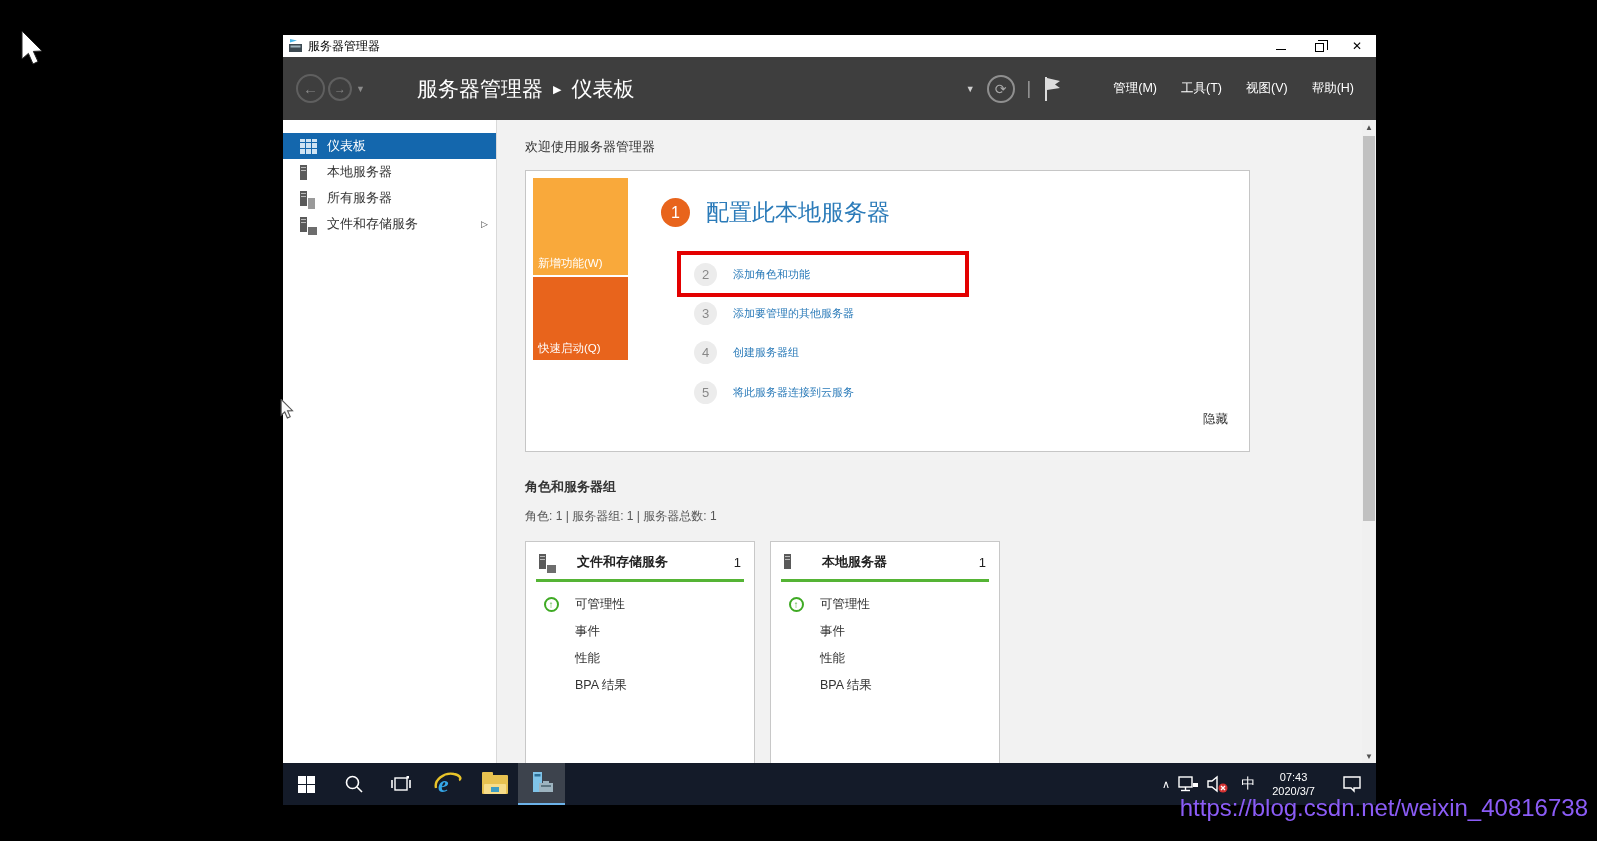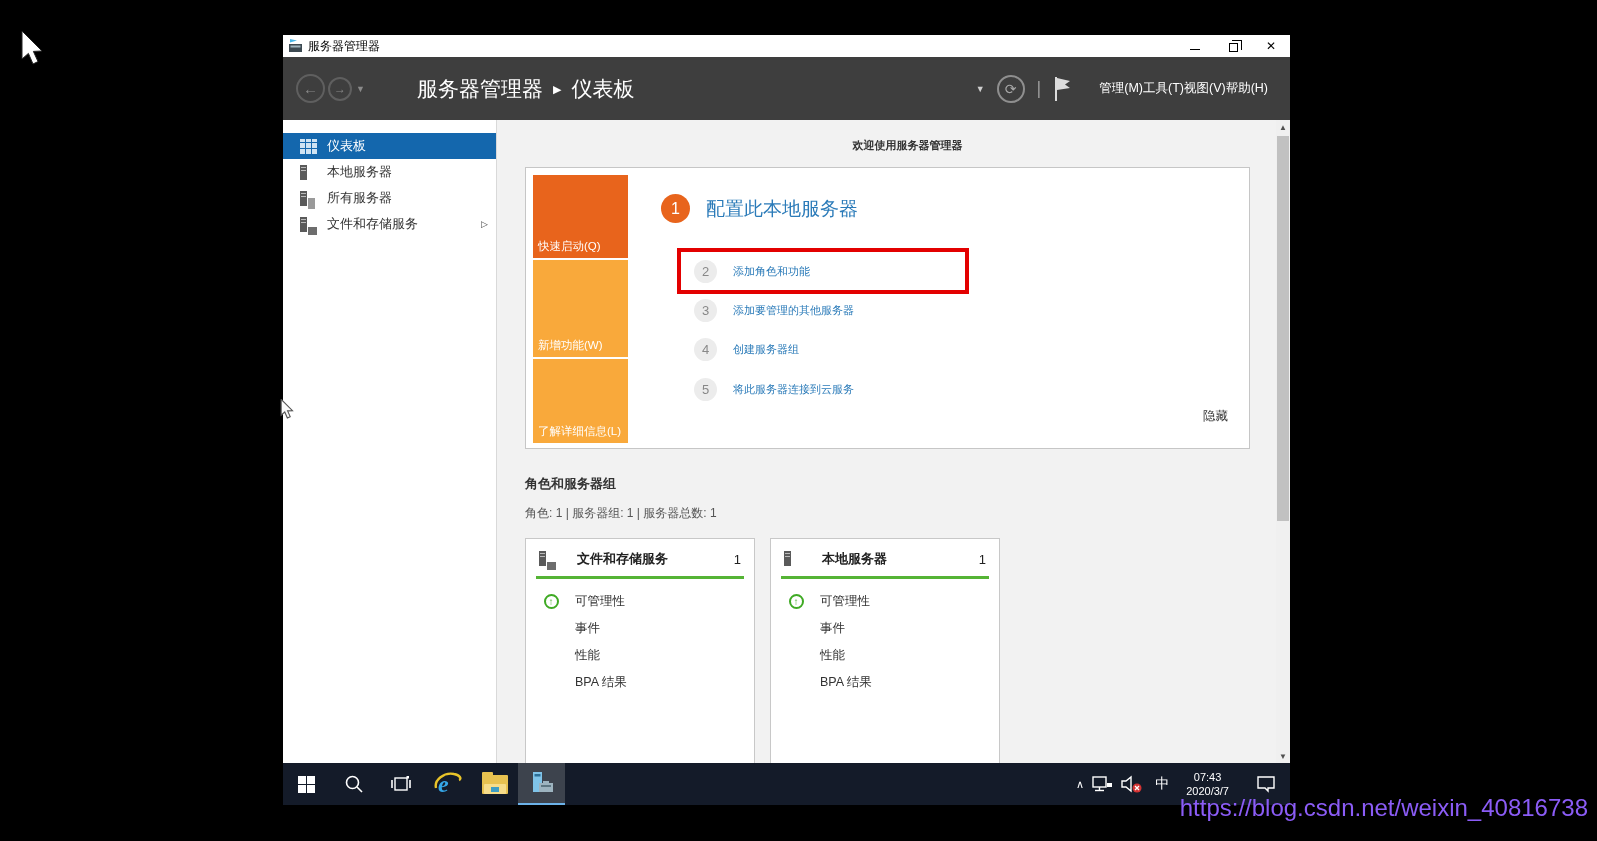--- a/index.html
+++ b/index.html
@@ -1,21 +1,21 @@
 <!DOCTYPE html>
 <html><head>
 <meta charset="utf-8">
 <style>
   * { margin:0; padding:0; box-sizing:border-box; }
   html,body { width:1597px; height:841px; background:#000; overflow:hidden;
               font-family:"Liberation Sans","DejaVu Sans",sans-serif; }
   .stage { position:absolute; left:0; top:0; width:1597px; height:841px; background:#000; }
 
   
-  .screen { position:absolute; left:283px; top:35px; width:1007px; height:770px; background:#701a75;padding-left:37px; }
+  .screen { position:absolute; left:283px; top:35px; width:1093px; height:770px; background:#701a75;padding-left:37px; }
 
   .titlebar { position:absolute; left:0; top:0; width:100%; height:22px; background:#fff;
               display:flex; align-items:center; padding-left:5px; }
   .titlebar .app-ic { width:15px; height:14px; margin-right:5px; }
   .titlebar .ttl { font-size:12px; color:#000; }
   .win-controls { position:absolute; right:0; top:0; height:22px; display:flex; }
   .win-btn { width:38px; height:22px; display:flex; align-items:center; justify-content:center;
              color:#000; font-size:12px; cursor:default; }
   .restore-glyph { width:9px; height:9px; border:1px solid #000; position:relative; background:#fff; margin-top:2px; }
   .restore-glyph::before { content:""; position:absolute; left:2px; top:-4px; width:9px; height:9px;
@@ -29,58 +29,58 @@
   .nav-circle.fwd { width:24px; height:24px; margin-left:3px; font-size:12px; }
   .nav-caret { color:#8a8a8a; font-size:9px; margin-left:4px; }
   .crumb { margin-left:52px; font-size:21px; color:#fff; display:flex; align-items:center; gap:10px; }
   .crumb .sep { font-size:11px; position:relative; top:1px; }
   .nav-right { position:absolute; right:22px; top:0; height:63px; display:flex; align-items:center; gap:0; }
   .nav-right .caret2 { color:#cfcfcf; font-size:9px; margin-right:12px; }
   .refresh-circle { width:28px; height:28px; border-radius:50%; border:2px solid #8f8f8f; color:#a9a9a9;
                 display:flex; align-items:center; justify-content:center; font-size:14px; }
   .nav-sep { color:#9a9a9a; font-size:18px; margin:0 12px; font-weight:200; }
   .flag-ic { width:20px; height:26px; margin-right:26px; }
-  .menu-item { font-size:12.5px; color:#fff; }
+  .menu-item { font-size:12.5px; color:#fff; margin-left:24px; }
 
   .bodyarea { position:absolute; left:0; top:85px; width:100%; height:643px; overflow:hidden; display:flex; }
 
   
   .sidebar { width:214px; background:#fff; border-right:1px solid #d9d9d9; padding-top:13px; flex:none; }
   .side-item { height:26px; display:flex; align-items:center; padding-left:17px; font-size:13px;
                color:#333; position:relative; }
   .side-item.sel { background:#1467ad; color:#fff; }
   .side-ic { width:17px; height:15px; margin-right:10px; flex:none; }
   .grid-ic { display:grid; grid-template-columns:5px 5px 5px; grid-template-rows:3px 5px 5px; gap:1px; }
   .grid-ic span { background:#cfe3f3; }
   .tower { display:inline-block; width:7px; height:15px; background:#5a5a5a; position:relative; }
   .tower::before { content:""; position:absolute; left:1px; top:2px; width:5px; height:1px; background:#bbb; }
   .tower::after  { content:""; position:absolute; left:1px; top:5px; width:5px; height:1px; background:#bbb; }
   .tower2 { display:inline-block; width:7px; height:11px; background:#9a9a9a; margin-left:1px; vertical-align:bottom; }
   .foldr { display:inline-block; width:9px; height:8px; background:#6d6d6d; margin-left:1px; vertical-align:bottom; }
   .side-expand { position:absolute; right:8px; font-size:9px; color:#444; }
 
   
   .main { flex:1; background:#f2f2f2; padding:18px 0 0 28px; position:relative; }
-  .welcome { font-size:11px; font-weight:bold; color:#333;text-align:center; }
+  .welcome { font-size:13px; font-weight:normal; color:#333; }
 
   .tile { margin-top:14px; width:725px; height:282px; background:#fff; border:1px solid #c6c6c6; position:relative; }
   .oranges { position:absolute; left:7px; top:7px; width:95px; }
   .oblock { position:relative; width:95px; }
   .oblock.b1 { height:83px; background:#e8641c; margin-bottom:2px; }
   .oblock.b2 { height:97px; background:#f9a93b; margin-bottom:2px; }
   .oblock.b3 { height:84px; background:#f9a93b; }
   .oblock .olabel { position:absolute; left:5px; bottom:4px; color:#fff; font-size:11.5px; }
 
   .step1 { position:absolute; left:135px; top:26px; display:flex; align-items:center; gap:16px; }
   .stepN { position:absolute; left:168px; display:flex; align-items:center; gap:16px; }
   .circle-big { width:29px; height:29px; border-radius:50%; background:#e8641c; color:#fff;
                 display:flex; align-items:center; justify-content:center; font-size:16px; }
   .circle-sm  { width:23px; height:23px; border-radius:50%; background:#ececec; color:#888;
                 display:flex; align-items:center; justify-content:center; font-size:13px; }
-  .step-link-big { color:#2b7bb9; font-size:19px; }
+  .step-link-big { color:#2b7bb9; font-size:23px; }
   .step-link { color:#2b7bb9; font-size:11px; }
   .red-box { position:absolute; left:151px; top:80px; width:292px; height:46px;
              border:4px solid #e30000; }
   .hide-link { position:absolute; right:21px; bottom:23px; font-size:12.5px; color:#333; }
 
   .roles-h { margin-top:26px; font-size:13px; font-weight:bold; color:#333; }
   .roles-stats { margin-top:12px; font-size:12px; color:#555; }
 
   .cards { margin-top:16px; display:flex; gap:15px; }
   .card { width:230px; height:330px; background:#fff; border:1px solid #c8c8c8; }
@@ -215,28 +215,25 @@
           <span>文件和存储服务</span>
           <span class="side-expand">▷</span>
         </div>
       </div>
 
       <div class="main">
         <div class="welcome">欢迎使用服务器管理器</div>
 
         <div class="tile">
           <div class="oranges">
+            <div class="oblock b2">
+              <span class="olabel">新增功能(W)</span>
+            </div>
             <div class="oblock b1">
               <span class="olabel">快速启动(Q)</span>
-            </div>
-            <div class="oblock b2">
-              <span class="olabel">新增功能(W)</span>
-            </div>
-            <div class="oblock b3">
-              <span class="olabel">了解详细信息(L)</span>
             </div>
           </div>
 
           <div class="step1">
             <div class="circle-big">1</div>
             <span class="step-link-big">配置此本地服务器</span>
           </div>
           <div class="stepN" style="top:92px;">
             <div class="circle-sm">2</div>
             <span class="step-link">添加角色和功能</span>

